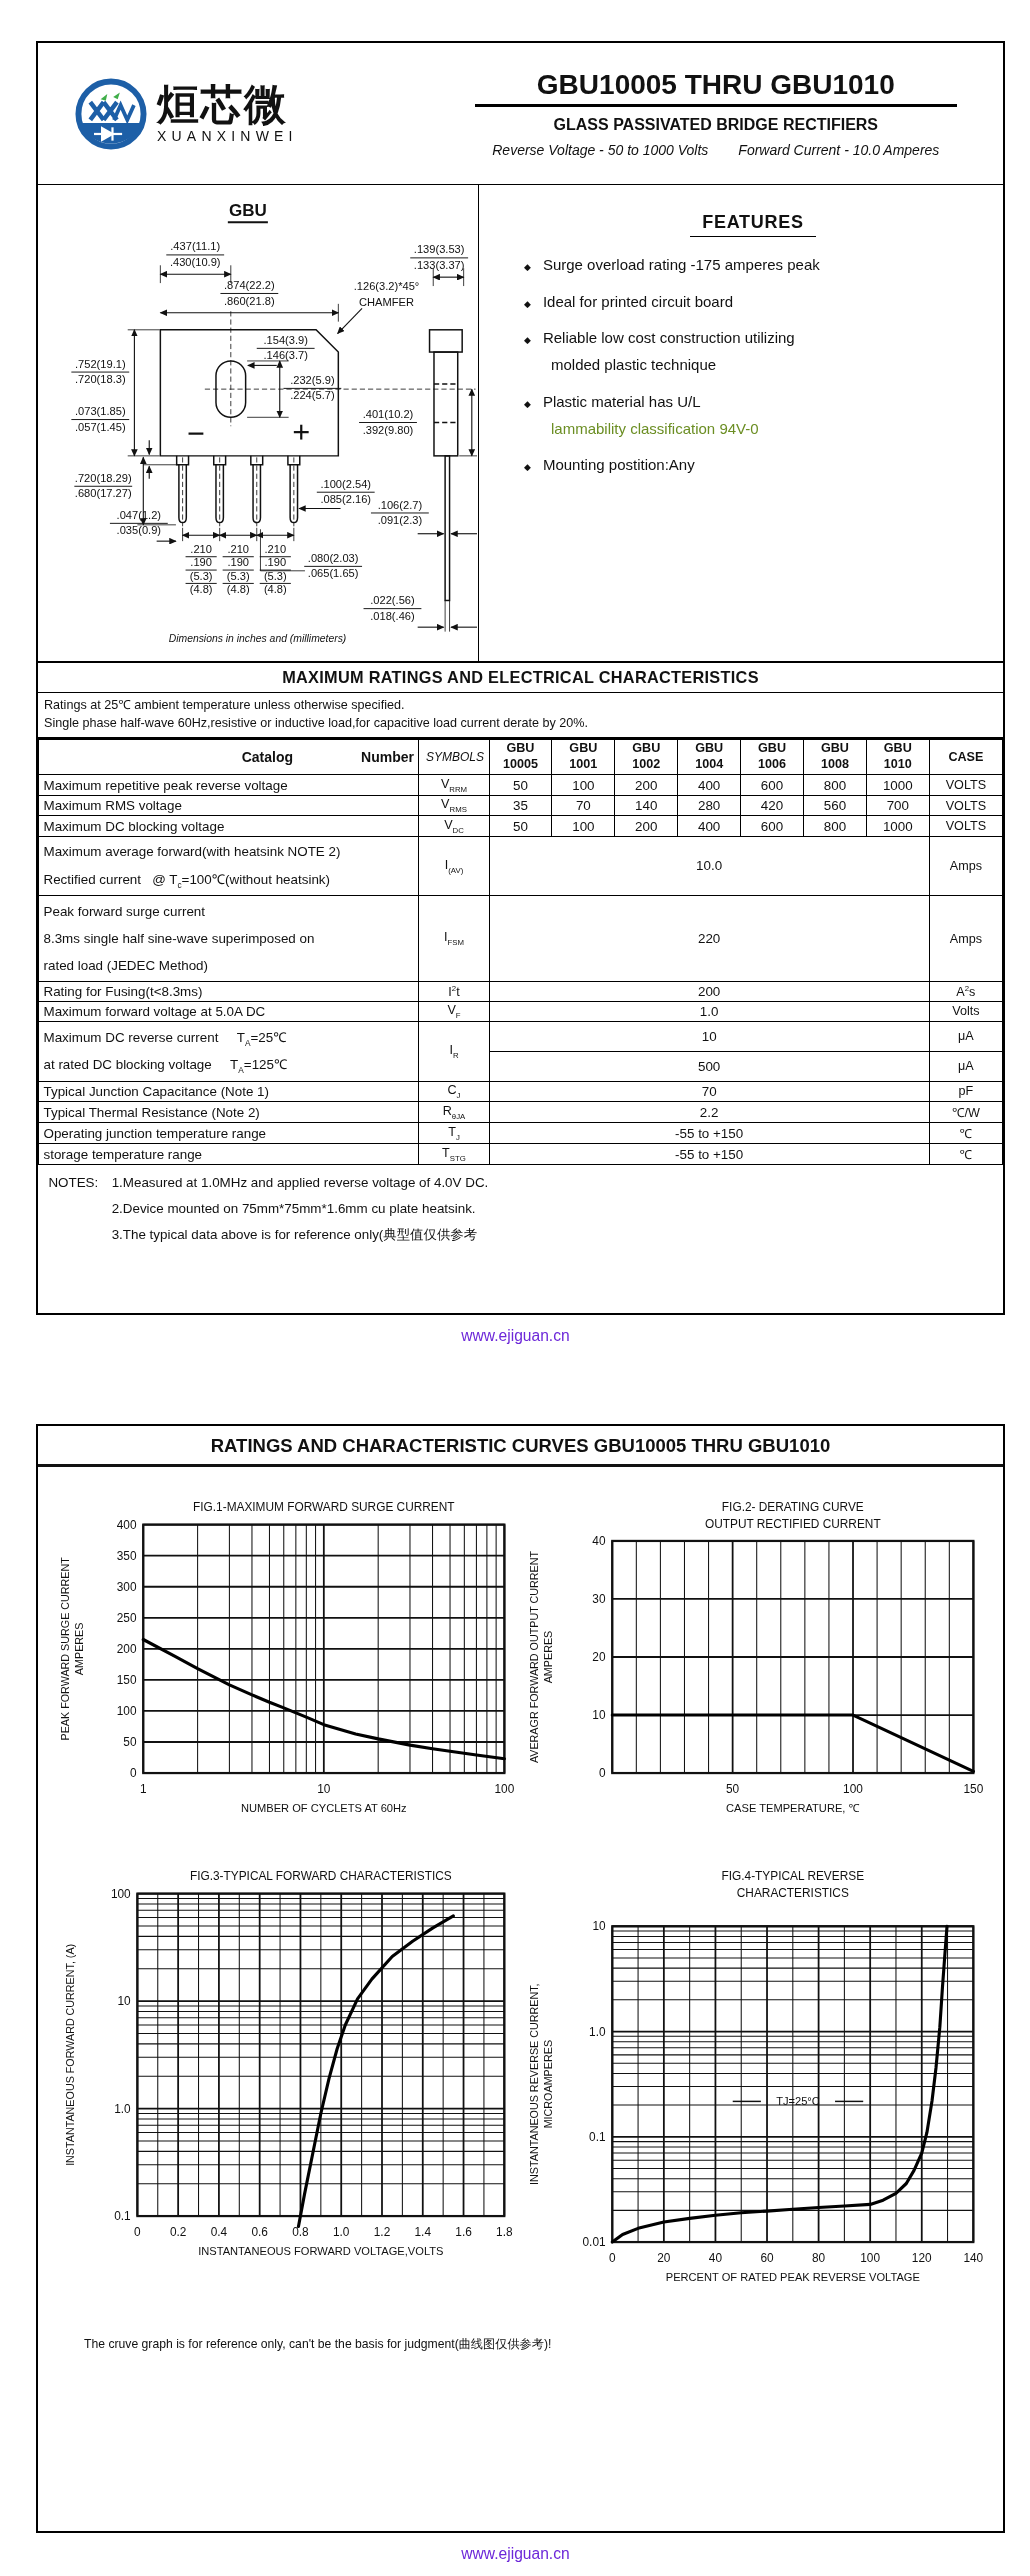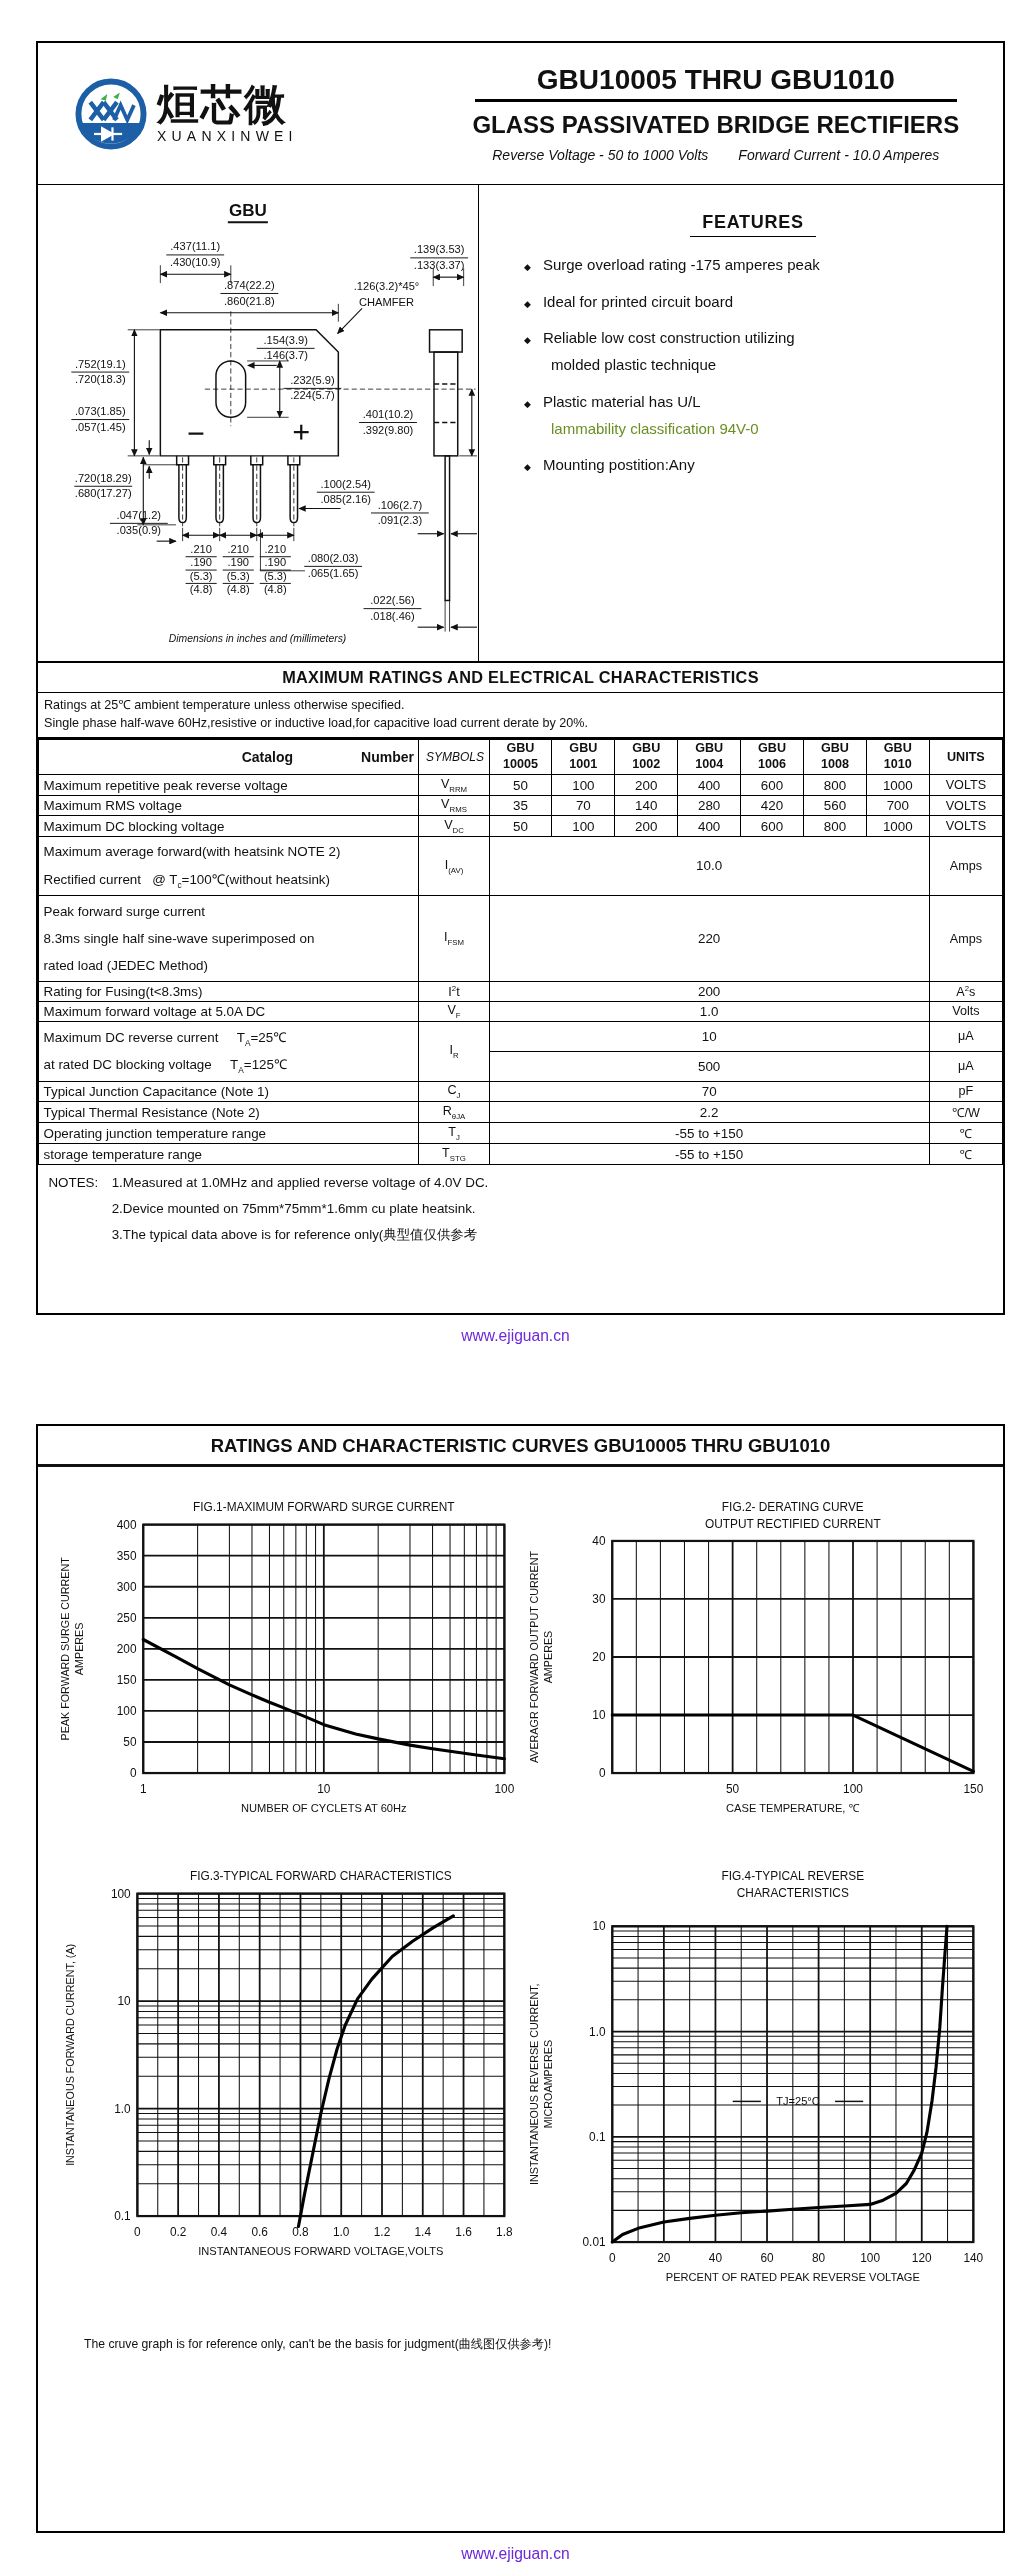--- a/index.html
+++ b/index.html
@@ -7,21 +7,21 @@
   .page{margin-left:36px;width:969px;border:2.2px solid #000;box-sizing:border-box;background:#fff;}
   #page1{margin-top:41px;}
   
   .p1-header{display:flex;align-items:center;border-bottom:1.5px solid #000;height:141px;}
   .logo{display:flex;align-items:center;gap:9px;padding-left:36px;width:401px;box-sizing:border-box;}
   .logo-text .cjk{font-size:42px;font-weight:bold;letter-spacing:1.5px;line-height:1.05;}
   .logo-text .latin{font-size:14px;letter-spacing:5.2px;margin-top:1.5px;}
   .titleblock{flex:1;text-align:center;padding-right:10.4px;}
   .doc-title{font-size:28px;font-weight:bold;}
   .title-rule{height:2.2px;background:#000;width:482px;margin:3.7px auto 9.6px;}
-  .doc-subtitle{font-size:24px;font-weight:bold;}
+  .doc-subtitle{font-size:16px;font-weight:bold;}
   .doc-subsub{font-style:italic;font-size:14px;margin-top:8.2px;display:flex;justify-content:center;gap:30px;}
   
   .p1-mid{display:flex;border-bottom:2.2px solid #000;}
   .pkg-col{width:441px;border-right:1.5px solid #000;box-sizing:border-box;height:476px;}
   .feat-col{flex:1;padding:15px 21px 0 45px;}
   .feat-head{font-size:18px;font-weight:bold;text-align:center;margin:12px auto 4.5px;width:126px;border-bottom:1.5px solid #000;padding-bottom:3px;letter-spacing:0.7px;}
   .feat-item{margin-top:19.3px;font-size:15px;}
   .feat-first{display:flex;gap:12px;align-items:baseline;}
   .bullet{font-size:9px;}
   .feat-cont{margin-left:27px;margin-top:10.4px;}
@@ -321,21 +321,21 @@
           <th class="th-parts">GBU
 1002</th>
           <th class="th-parts">GBU
 1004</th>
           <th class="th-parts">GBU
 1006</th>
           <th class="th-parts">GBU
 1008</th>
           <th class="th-parts">GBU
 1010</th>
-          <th class="th-units">UNITS</th>
+          <th class="th-units">CASE</th>
         </tr>
       </thead>
     <tbody id="ratings-tbody">
         <tr>
           <td class="col-label">Maximum repetitive peak reverse voltage</td>
           <td class="col-sym">V<sub>RRM</sub></td>
           <td class="col-val">50</td>
           <td class="col-val">100</td>
           <td class="col-val">200</td>
           <td class="col-val">400</td>

